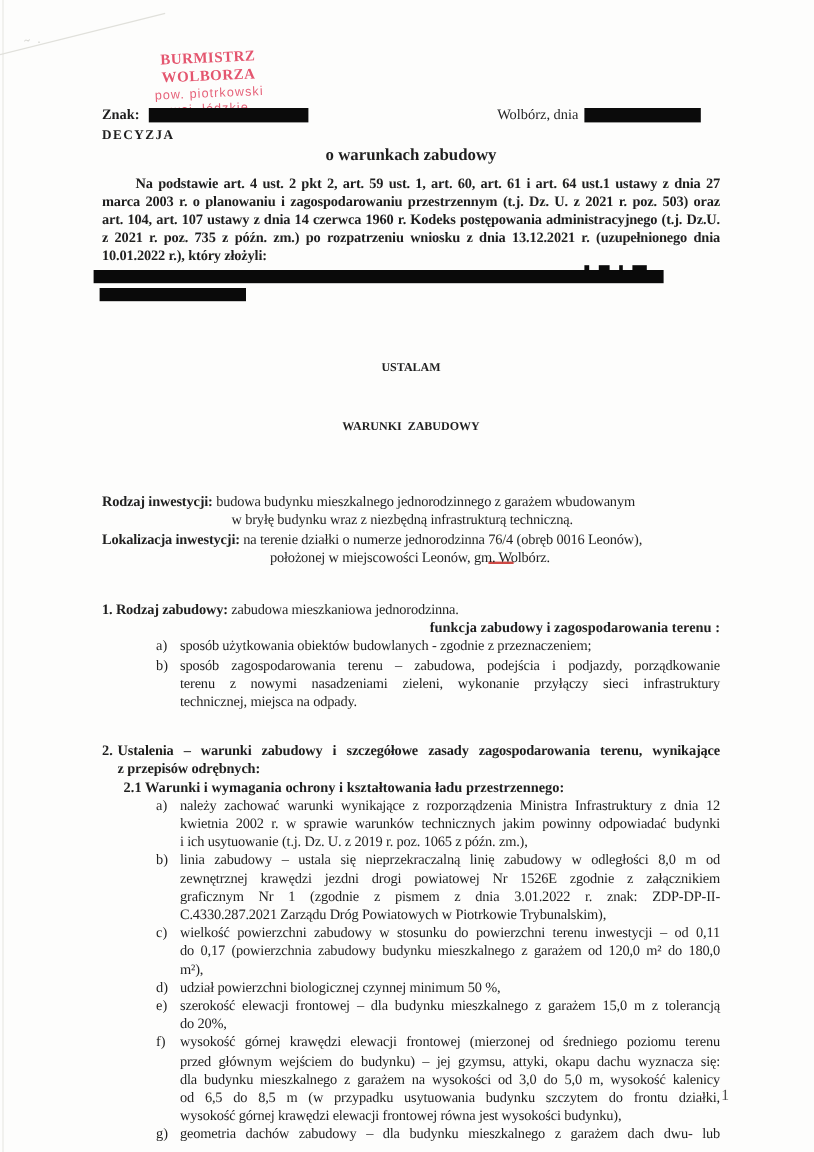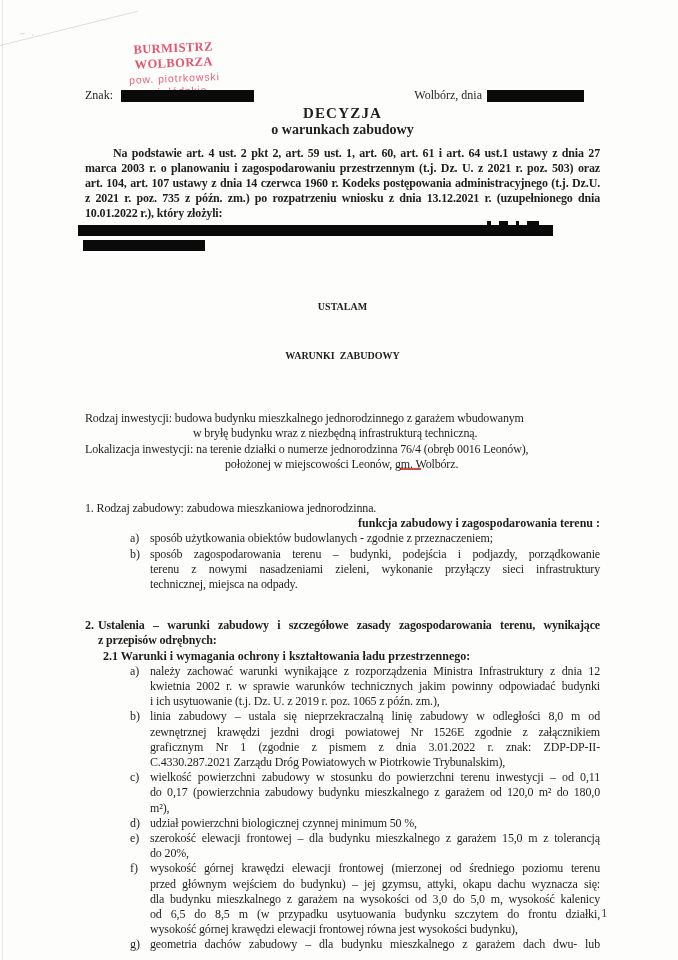--- a/index.html
+++ b/index.html
@@ -16,26 +16,26 @@
   .stamp{position:absolute;left:94px;top:41px;width:160px;text-align:center;transform:rotate(-2.4deg);}
   .stamp-l1{font-weight:bold;font-size:12.5px;letter-spacing:.4px;}
   .stamp-l2{font-family:"Liberation Sans",sans-serif;font-size:10.5px;letter-spacing:.9px;margin-top:1px;opacity:.92;}
 
   .content{position:absolute;left:85px;top:88px;width:515px;font-size:12px;line-height:15.2px;}
 
   
   .hdr-row{display:flex;justify-content:space-between;align-items:center;}
   .hdr-left,.hdr-right{display:flex;align-items:center;}
   .hdr-right{padding-right:16px;}
-  b,.b{font-weight:normal;}
+  b,.b{font-weight:bold;}
   .redact{background:#0b0b0b;display:inline-block;height:12px;}
   .redact-znak{width:133px;margin-left:8px;}
   .redact-date{width:97px;margin-left:5px;}
 
-  .doc-title{margin-top:3px;text-align:center;font-weight:bold;font-size:15px;letter-spacing:1.2px;}
+  .doc-title{margin-top:3px;font-weight:bold;font-size:11px;letter-spacing:1.2px;}
   .doc-subtitle{text-align:center;font-weight:bold;font-size:14px;margin-top:1px;}
 
   .intro{margin-top:8px;font-weight:bold;}
   .jline{text-align:justify;text-align-last:justify;letter-spacing:-0.15px;}
   .lline{text-align:left;letter-spacing:-0.15px;}
   .indent{text-indent:28px;}
 
   .redact-block{margin-top:3px;}
   .redact-bar1{position:relative;width:475px;height:11px;margin-left:-7px;background:#0a0a0a;}
   .redact-frag{position:absolute;top:-4px;right:14px;display:flex;gap:8px;align-items:flex-end;}
@@ -144,21 +144,21 @@
 
       <div class="li">
         <span class="marker">a)</span>
         <span class="ibody">
           <span class="lline" style="display:block">sposób użytkowania obiektów budowlanych - zgodnie z przeznaczeniem;</span>
         </span>
       </div>
       <div class="li">
         <span class="marker">b)</span>
         <span class="ibody">
-          <span class="jline" style="display:block">sposób zagospodarowania terenu – budynki, podejścia i podjazdy, porządkowanie</span>
+          <span class="jline" style="display:block">sposób zagospodarowania terenu – zabudowa, podejścia i podjazdy, porządkowanie</span>
           <span class="jline" style="display:block">terenu z nowymi nasadzeniami zieleni, wykonanie przyłączy sieci infrastruktury</span>
           <span class="lline" style="display:block">technicznej, miejsca na odpady.</span>
         </span>
       </div>
     </div>
 
     <div class="sec2">
       <div class="sec2-head">
         <span class="marker">2.</span>
         <span class="ibody">

